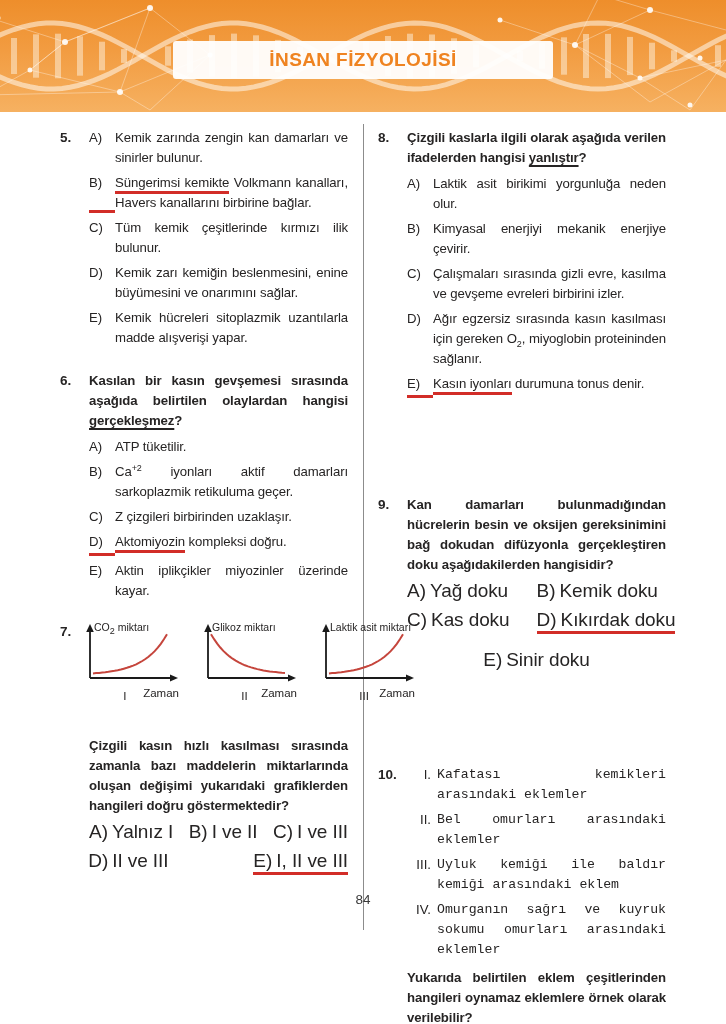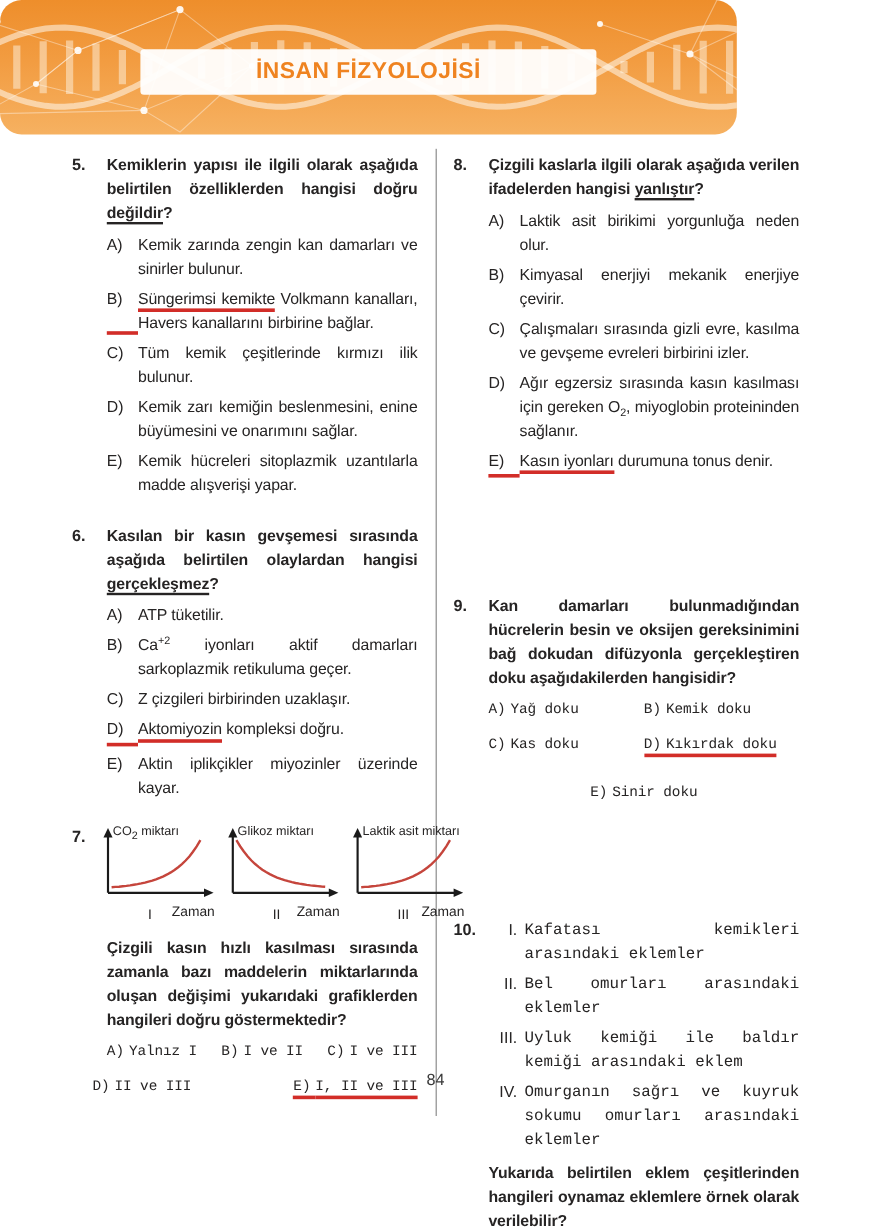--- a/index.html
+++ b/index.html
@@ -1,22 +1,22 @@
 <!DOCTYPE html>
 <html><head>
 <meta charset="utf-8">
 <style>
   html,body{margin:0;padding:0;}
   body{
     width:726px;height:1024px;position:relative;background:#ffffff;
     font-family:"Liberation Sans", sans-serif;color:#262424;overflow:hidden;
   }
   
-  .header{position:absolute;left:0;top:0;width:614px;height:112px;overflow:hidden;
-    background:linear-gradient(180deg,#ee8e2b 0%,#f29c41 45%,#f6b161 100%);border-radius:18px;}
+  .header{position:absolute;left:0;top:0;width:726px;height:112px;overflow:hidden;
+    background:linear-gradient(180deg,#ee8e2b 0%,#f29c41 45%,#f6b161 100%);}
   .header svg{position:absolute;left:0;top:0;}
   .title-box{
     position:absolute;left:50%;top:41px;transform:translateX(-50%);
     width:380px;height:38px;background:rgba(255,255,255,0.95);border-radius:3px;
     display:flex;align-items:center;justify-content:center;
   }
   .title-box span{color:#ef8320;font-weight:bold;font-size:19px;letter-spacing:.4px;}
   
   .col{position:absolute;top:128px;width:288px;}
   .col-left{left:60px;}
@@ -28,38 +28,38 @@
   .question{display:flex;}
   .q-num{flex:none;width:29px;font-weight:bold;font-size:13.5px;line-height:20px;}
   .q-body{flex:1;min-width:0;}
   .q-stem{font-weight:bold;font-size:13.2px;line-height:20px;text-align:justify;margin-bottom:6px;letter-spacing:-.1px;}
   .q5{margin-bottom:18px;} .q6{margin-bottom:16px;}
   .q8{margin-bottom:92px;} .q9{margin-bottom:86px;}
   
   .opt{display:flex;font-size:13.2px;line-height:20px;margin-bottom:5px;}
   .opt-label{flex:none;width:26px;}
   .opt-text{flex:1;text-align:justify;letter-spacing:-.1px;}
-  .opt-row{display:flex;font-size:12px;line-height:20px;margin-bottom:9px;font-family:Liberation Mono, monospace;}
+  .opt-row{display:flex;font-size:19px;line-height:20px;margin-bottom:9px;}
   .r3{justify-content:space-between;}
   .r2{justify-content:flex-end;gap:85px;}
   .r1{justify-content:center;margin-top:20px;}
   .rfixed .opt-inline{width:50%;}
   .opt-inline{white-space:nowrap;}
   .opt-inline .opt-label{padding-right:4px;width:auto;}
   
   .ritem{display:flex;font-size:13.2px;line-height:20px;margin-bottom:5px;}
   .r-label{flex:none;width:30px;text-align:right;padding-right:6px;box-sizing:border-box;}
   .r-text{flex:1;text-align:justify;font-family:Liberation Mono, monospace;}
   .items{margin-bottom:8px;}
   
   .u-red{border-bottom:3px solid #d22d28;padding-bottom:1px;}
   .u-black{text-decoration:underline;text-decoration-thickness:1.5px;text-underline-offset:3px;margin-top:24px;}
   sup,sub{font-size:9px;line-height:0;}
   
-  .figure{display:flex;gap:8px;margin:2px 0 6px -6px;}
+  .figure{display:flex;gap:22px;margin:2px 0 28px -6px;}
   .chart{flex:1;position:relative;height:84px;}
   .chart-ylabel{position:absolute;left:11px;top:-3px;font-size:10.5px;white-space:nowrap;z-index:2;color:#262424;}
   .chart-foot{position:relative;height:16px;font-size:11.5px;}
   .chart-roman{position:absolute;left:42%;top:0;}
   .chart-zaman{position:absolute;right:0;top:-3px;}
 </style>
 </head>
 <body>
 
 <div class="header">
@@ -122,21 +122,20 @@
     <span>İNSAN FİZYOLOJİSİ</span>
   </div>
 </div>
 
 <div class="divider"></div>
 
 <div class="col col-left">
     <div class="question q5">
       <span class="q-num">5.</span>
       <div class="q-body">
-        <div class="q-stem"><span>Kemiklerin yapısı ile ilgili olarak aşağıda belirtilen özelliklerden hangisi doğru </span><span class="u-black">değildir</span><span>?</span></div>
         <div>
           <div class="opt">
             <span class="opt-label">A)</span>
             <span class="opt-text"><span>Kemik zarında zengin kan damarları ve sinirler bulunur.</span></span>
           </div>
           <div class="opt">
             <span class="opt-label u-red">B)</span>
             <span class="opt-text"><span class="u-red">Süngerimsi kemikte</span><span> Volkmann kanalları, Havers kanallarını birbirine bağlar.</span></span>
           </div>
           <div class="opt">

